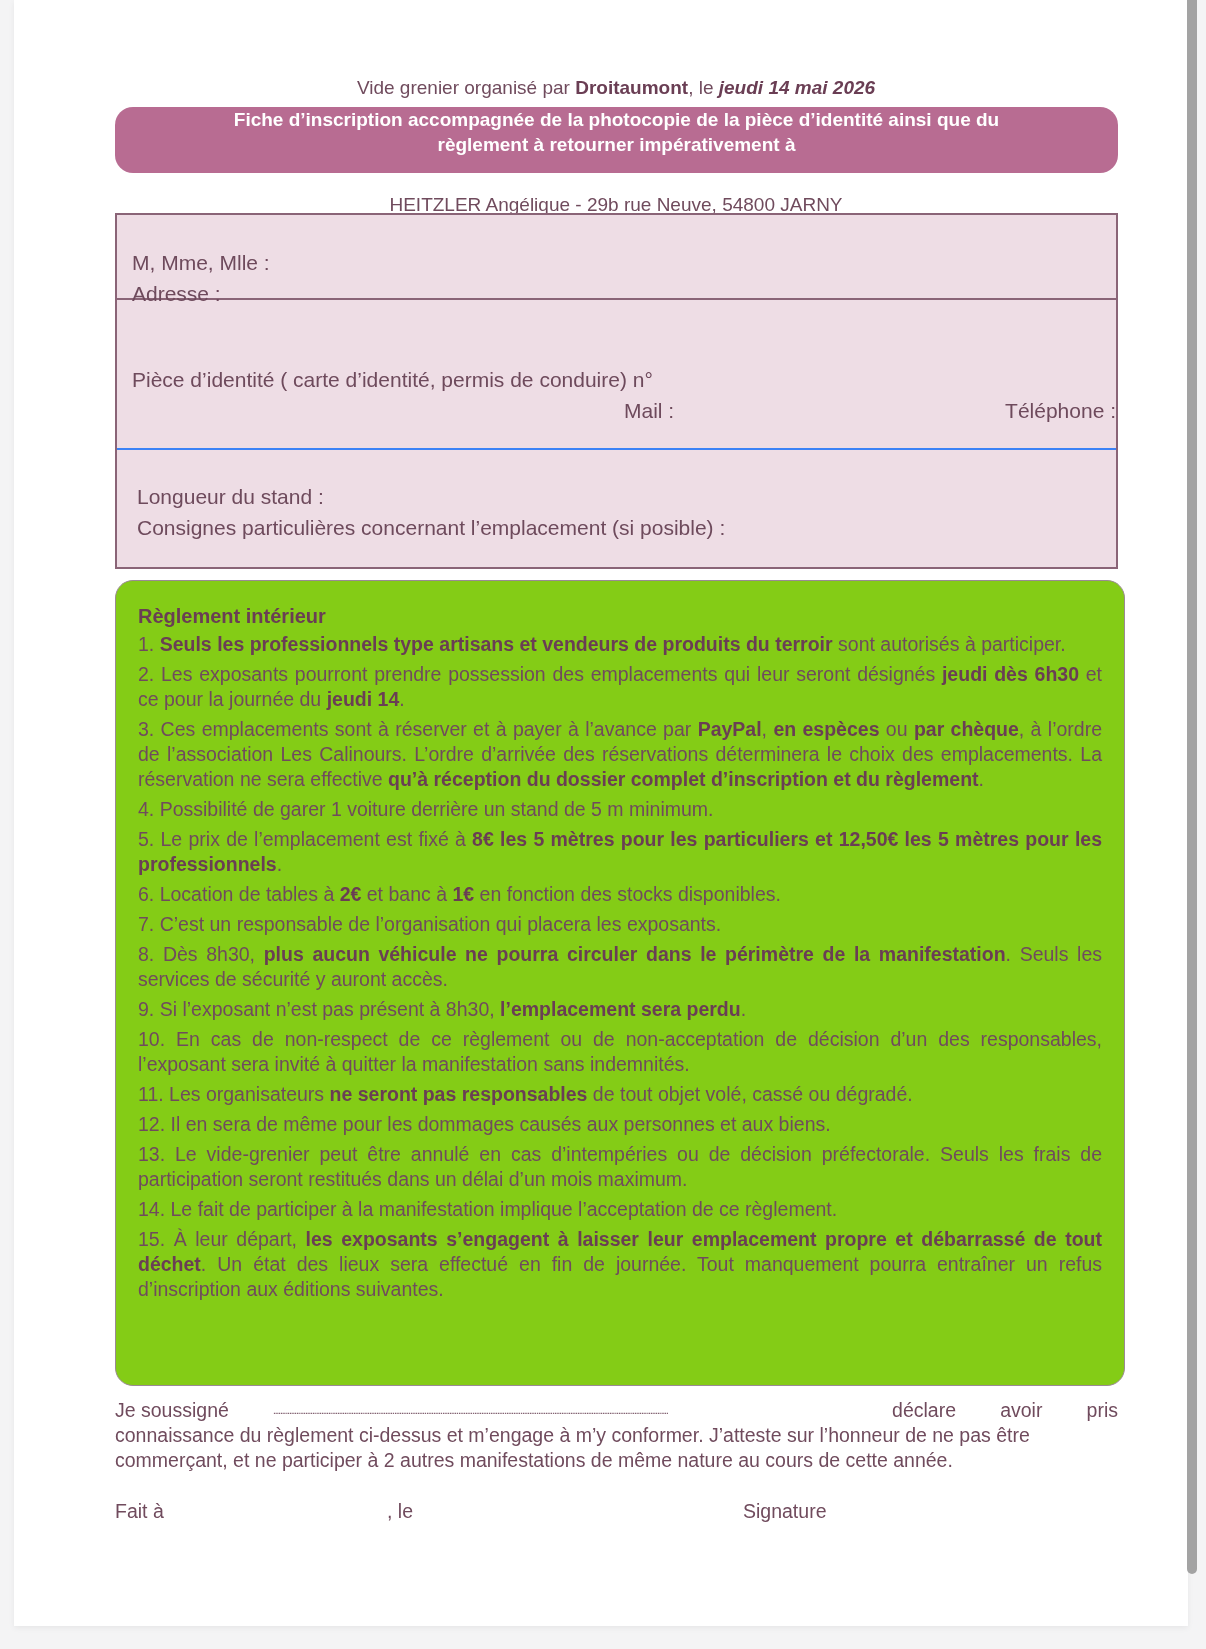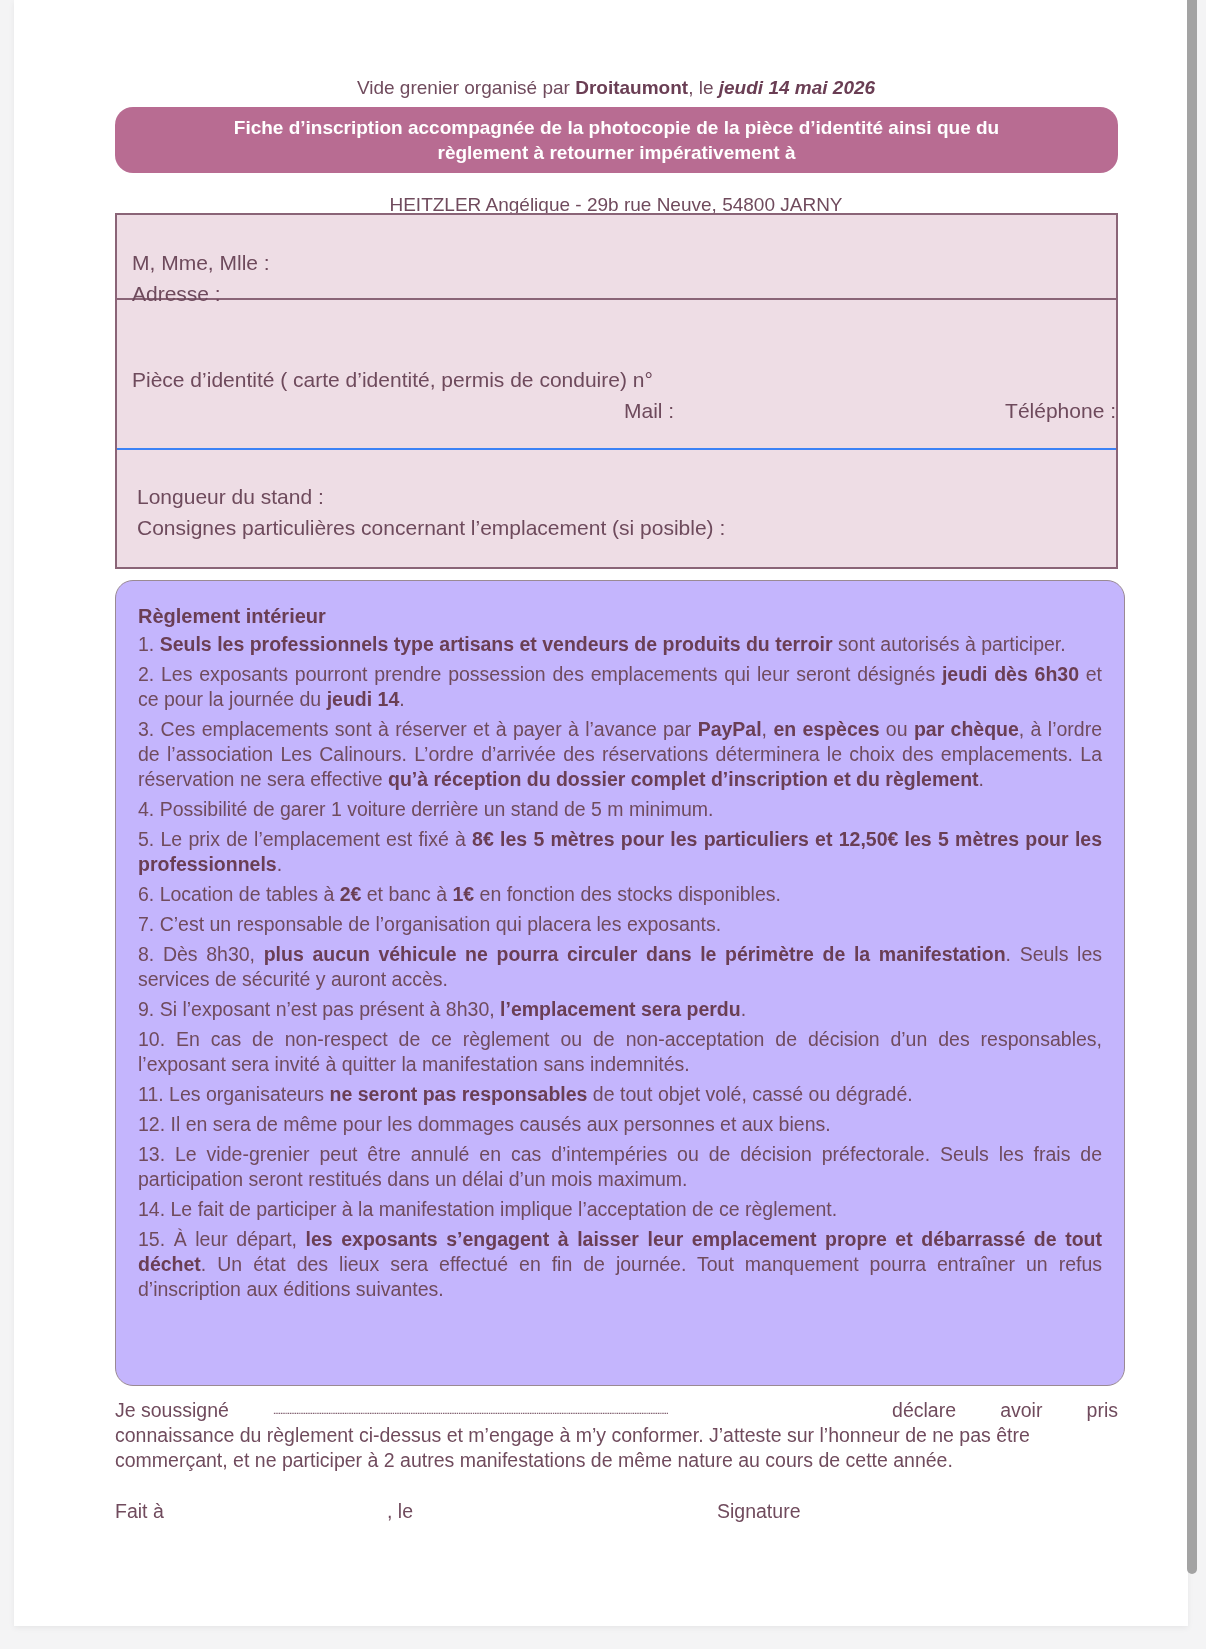--- a/index.html
+++ b/index.html
@@ -22,21 +22,21 @@
   .header-line {
     position: absolute; left: 100px; width: 1004px; top: 77px;
     text-align: center; font-size: 19px; color: #704b5d;
   }
   .header-line b { font-weight: bold; color: #6a3e54; }
   .header-line i { font-weight: bold; font-style: italic; color: #6a3e54; }
   .banner {
     position: absolute; left: 101px; top: 107px; width: 1003px; height: 66px;
     background: #b86c92; border-radius: 18px;
     color: #ffffff; font-weight: bold; font-size: 19px; line-height: 25px;
-    text-align: center; display: flex; align-items: center; justify-content: center;
+    text-align: center; display: flex; align-items: flex-start; justify-content: center;
     padding: 0 30px; box-sizing: border-box;
   }
   .address {
     position: absolute; left: 100px; width: 1004px; top: 194px;
     text-align: center; font-size: 19px; color: #704b5d;
   }
   .form-box {
     position: absolute; left: 101px; top: 213px; width: 1003px; height: 356px;
     border: 2px solid #8a6477; background: #eedde5; box-sizing: border-box;
   }
@@ -45,21 +45,21 @@
     padding-left: 15px; font-size: 21px; line-height: 31px; color: #6e4a5c;
   }
   .form-row.r1 { top: 0; height: 85px; padding-top: 32px; border-bottom: 2px solid #8a6477; }
   .form-row.r2 { top: 117px; height: 118px; padding-top: 32px; border-bottom: 2px solid #3b82f6; }
   .form-row.r3 { top: 235px; height: 117px; padding-top: 31px; padding-left: 20px; }
   .field-line { display: block; white-space: nowrap; }
   .mail-label { position: absolute; left: 492px; }
   .rules-box {
     position: absolute; left: 101px; top: 580px; width: 1010px; height: 806px;
     border: 1.5px solid #9a8a93; border-radius: 18px; box-sizing: border-box;
-    padding: 20px 22px 0 22px; background: #c4b5fd;
+    padding: 20px 22px 0 22px; background: #84cc16;
   }
   .rules-title { font-weight: bold; font-size: 20px; color: #6a3e54; line-height: 30px; margin-bottom: 1px; }
   .rule {
     font-size: 19.5px; line-height: 25px; color: #704b5d; text-align: justify;
     margin-bottom: 5px;
   }
   .rule b { color: #6a3e54; }
   .declaration {
     position: absolute; left: 101px; width: 1003px; top: 1398px;
     font-size: 19.5px; line-height: 25px; color: #704b5d;
@@ -135,17 +135,17 @@
       <span>déclare</span>
       <span>avoir</span>
       <span>pris</span>
     </div>
     <div>connaissance du règlement ci-dessus et m’engage à m’y conformer. J’atteste sur l’honneur de ne pas être commerçant, et ne participer à 2 autres manifestations de même nature au cours de cette année.</div>
   </div>
 
   <div class="footer-row">
     <span style="left:0">Fait à</span>
     <span style="left:272px">, le</span>
-    <span style="left:602px">Signature</span>
+    <span style="left:628px">Signature</span>
   </div>
 </div>
 
 <div class="scrollbar"></div>
 
 </body></html>

